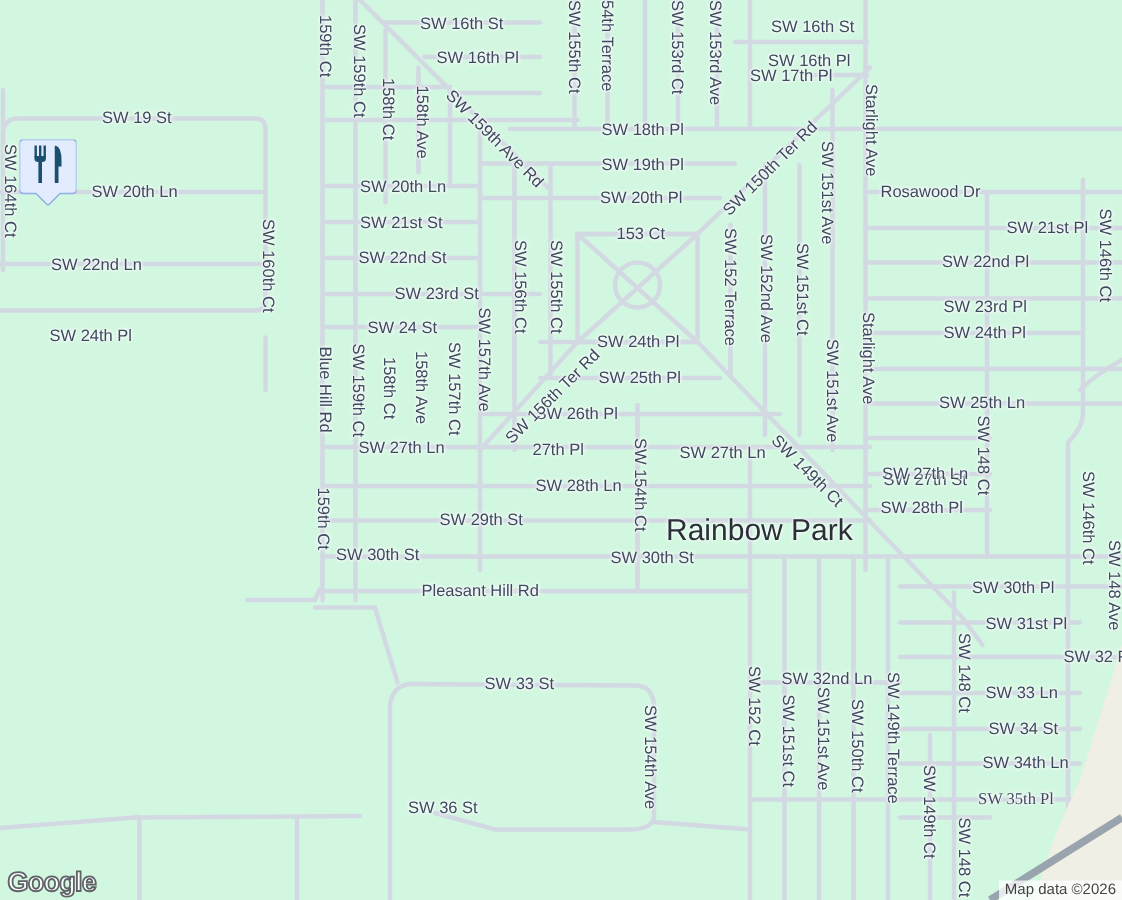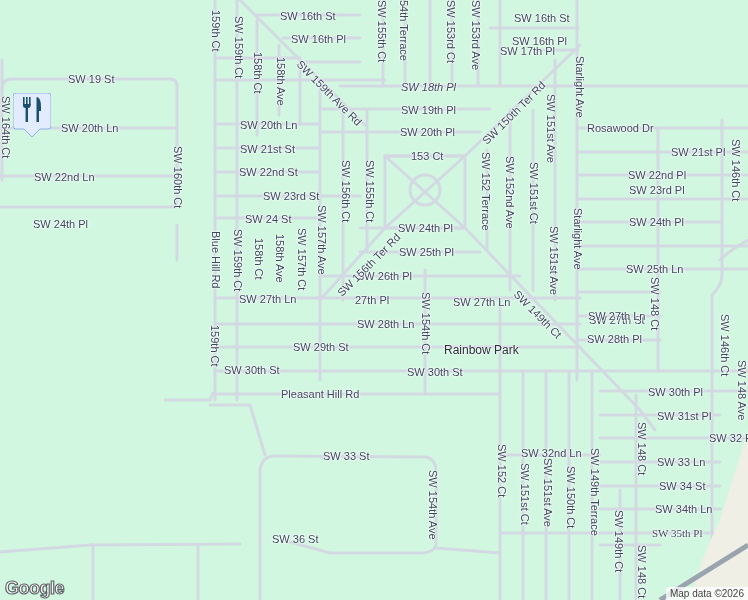--- a/index.html
+++ b/index.html
@@ -2,21 +2,21 @@
 <html><head>
 <meta charset="utf-8">
 <style>
   html,body{margin:0;padding:0;}
   body{width:748px;height:600px;overflow:hidden;background:#d2f7e0;font-family:"Liberation Sans","DejaVu Sans",sans-serif;}
   #map{position:relative;width:748px;height:600px;overflow:hidden;background:#d2f7e0;}
   svg.roads{position:absolute;left:0;top:0;}
   .lbl{position:absolute;font-size:11px;color:#3c4a5e;white-space:nowrap;
        text-shadow:0 0 2px #fff,0 0 2px #fff,0 0 3px #fff;line-height:12px;transform-origin:0 0;}
   .v{transform:rotate(90deg);}
-  .place{position:absolute;font-size:12px;color:#2a2f38;white-space:nowrap;
+  .place{position:absolute;font-size:20px;color:#2a2f38;white-space:nowrap;
        text-shadow:0 0 2px #fff,0 0 3px #fff;}
   .poi{position:absolute;left:13px;top:93px;width:38px;height:44px;}
   .google{position:absolute;left:5px;top:578px;font-size:18px;font-weight:bold;color:#fff;
        -webkit-text-stroke:1.2px #5f6368;letter-spacing:-0.5px;}
   .attrib{position:absolute;right:0;bottom:0;background:rgba(255,255,255,0.75);
        font-size:10px;color:#444;padding:1px 4px;}
 </style>
 </head>
 <body>
 
@@ -147,28 +147,28 @@
       <div class="lbl" style="left: 240px; top: 119px;">SW 20th Ln</div>
       <div class="lbl" style="left: 240px; top: 143px;">SW 21st St</div>
       <div class="lbl" style="left: 239px; top: 166px;">SW 22nd St</div>
       <div class="lbl" style="left: 34px; top: 171px;">SW 22nd Ln</div>
       <div class="lbl" style="left: 263px; top: 190px;">SW 23rd St</div>
       <div class="lbl" style="left: 33px; top: 218px;">SW 24th Pl</div>
       <div class="lbl" style="left: 245px; top: 213px;">SW 24 St</div>
       <div class="lbl" style="left: 514px; top: 12px;">SW 16th St</div>
       <div class="lbl" style="left: 512px; top: 35px;">SW 16th Pl</div>
       <div class="lbl" style="left: 500px; top: 45px;">SW 17th Pl</div>
-      <div class="lbl" style="left: 401px; top: 81px; font-style: italic;">SW 18th Pl</div>
+      <div class="lbl" style="left: 401px; top: 81px;">SW 18th Pl</div>
       <div class="lbl" style="left: 401px; top: 104px;">SW 19th Pl</div>
       <div class="lbl" style="left: 400px; top: 126px;">SW 20th Pl</div>
       <div class="lbl" style="left: 411px; top: 150px;">153 Ct</div>
       <div class="lbl" style="left: 587px; top: 122px;">Rosawood Dr</div>
       <div class="lbl" style="left: 671px; top: 146px;">SW 21st Pl</div>
       <div class="lbl" style="left: 628px; top: 169px;">SW 22nd Pl</div>
-      <div class="lbl" style="left: 629px; top: 184px;">SW 23rd Pl</div>
+      <div class="lbl" style="left: 629px; top: 199px;">SW 23rd Pl</div>
       <div class="lbl" style="left: 629px; top: 216px;">SW 24th Pl</div>
       <div class="lbl" style="left: 398px; top: 222px;">SW 24th Pl</div>
       <div class="lbl" style="left: 399px; top: 246px;">SW 25th Pl</div>
       <div class="lbl" style="left: 626px; top: 263px;">SW 25th Ln</div>
       <div class="lbl" style="left: 357px; top: 270px;">SW 26th Pl</div>
       <div class="lbl" style="left: 589px; top: 286px; margin-top: 28px;">SW 27th St</div>
       <div class="lbl" style="left: 239px; top: 293px;">SW 27th Ln</div>
       <div class="lbl" style="left: 355px; top: 294px;">27th Pl</div>
       <div class="lbl" style="left: 453px; top: 296px;">SW 27th Ln</div>
       <div class="lbl" style="left: 588px; top: 310px;">SW 27th Ln</div>

